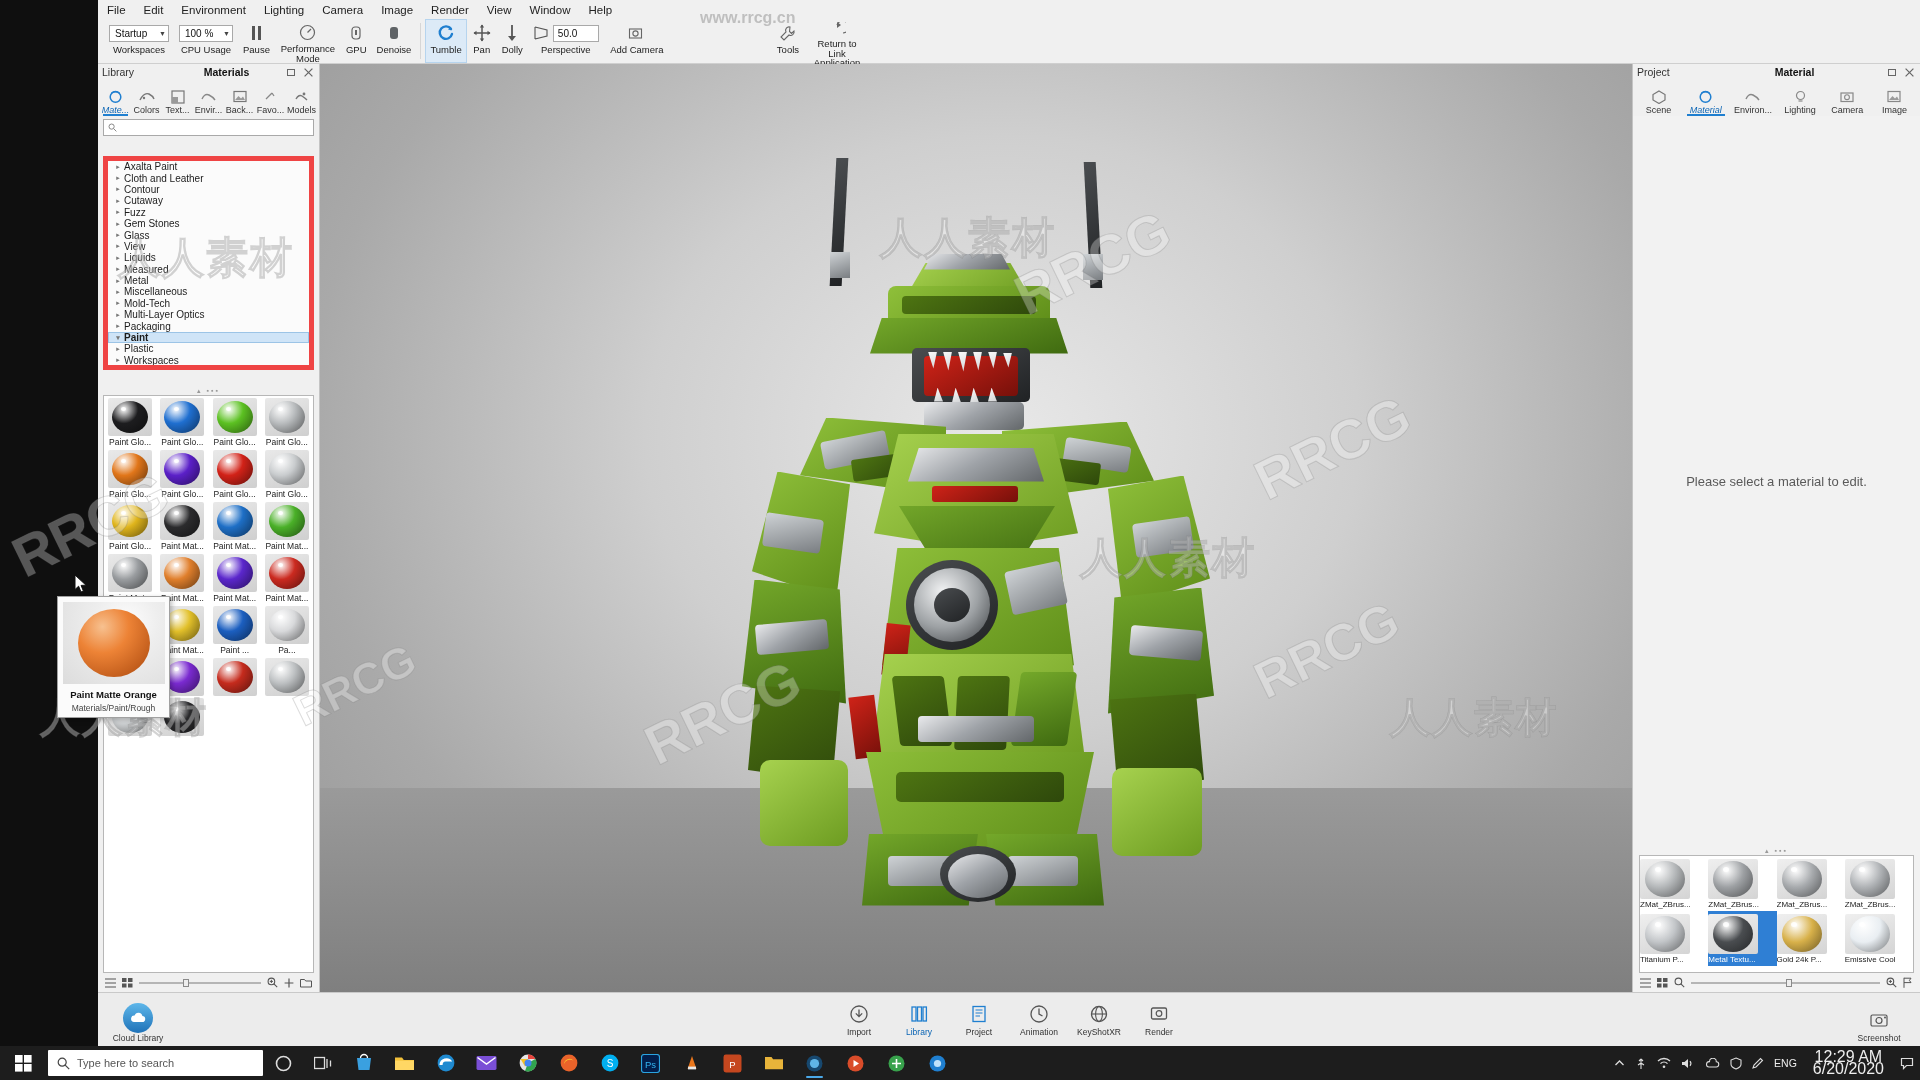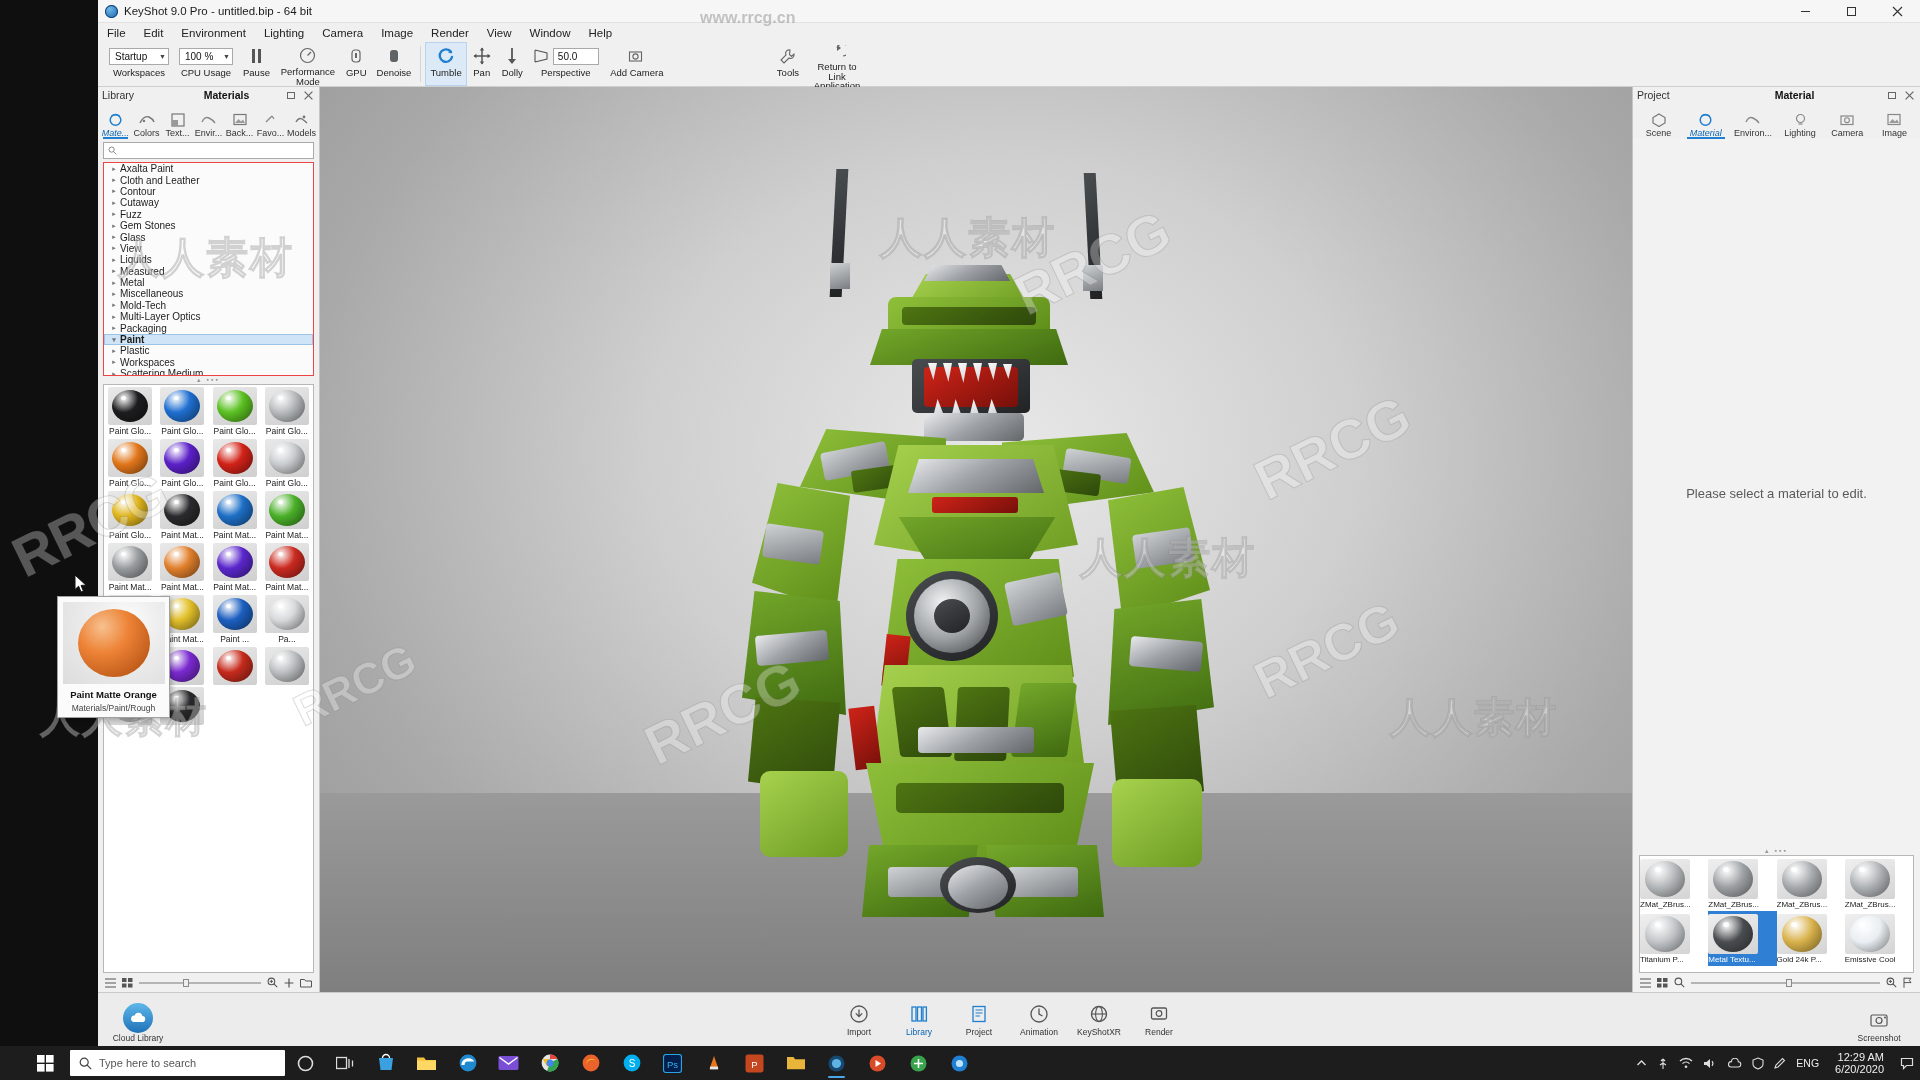--- a/index.html
+++ b/index.html
@@ -71,21 +71,21 @@
   .tabbtn.sel .tabtxt { color:#0a64b4;font-style:italic; }
   .tabbtn.sel::after { content:""; position:absolute; bottom:0; left:10%; width:80%;
                        height:2px; background:#1f7fd0; }
 
   .searchrow { padding:3px 5px 3px 5px; }
   .searchbox { height:17px; border:1px solid #a9a9a9; background:#fff; display:flex;
                align-items:center; padding-left:4px; gap:4px; }
   .searchbox input { border:0; outline:0; font-size:10px; width:100%;
                      font-family:"Liberation Sans",sans-serif; color:#222; background:transparent; }
 
-  .treebox { margin:0 5px; border:1px solid #ef4444; background:#fbfbfb;
+  .treebox { margin:17px 5px; border:5px solid #ef4444; background:#fbfbfb;
              height:214px; overflow:hidden; position:relative; }
   .trow { height:11.4px; display:flex; align-items:center; font-size:10px; color:#1c1c1c;
           padding-left:4px; }
   .trow .exp { width:12px; text-align:center; font-size:7px; color:#777; }
   .trow.sel { background:#cfe4f7; box-shadow:inset 0 0 0 1px #9cc4e6; font-weight:bold; }
 
   .gridhandle { height:8px; display:flex; align-items:center; justify-content:center;
                 color:#9a9a9a; font-size:7px; letter-spacing:2px; }
 
   .swgrid { flex:1; margin:0 5px; border:1px solid #b7b7b7; background:#fff;
@@ -174,72 +174,52 @@
   .cloudbtn { position:absolute; left:6px; bottom:2px; width:68px; display:flex;
               flex-direction:column; align-items:center; }
   .cloudcircle { width:30px; height:30px; border-radius:50%;
                  background:linear-gradient(#5eb7ea,#1f72b8); display:flex;
                  align-items:center; justify-content:center; color:#fff; }
   .scrshot { position:absolute; right:8px; bottom:2px; display:flex;
              flex-direction:column; align-items:center; width:66px; }
 
   
   #taskbar { position:absolute; left:0; bottom:0; width:1920px; height:34px;
-             background:#1d1d1d; display:flex; align-items:center; color:#eee;padding-left:22px; }
+             background:#1d1d1d; display:flex; align-items:center; color:#eee; }
   .startbtn { width:47px; height:34px; display:flex; align-items:center;
               justify-content:center; }
   .tb-search { width:215px; height:26px; background:#fff; display:flex; align-items:center;
                gap:7px; padding:0 9px; margin-left:1px; border-radius:1px; }
   .tb-search .txt { font-size:11px; color:#555; }
   .tbicon { width:40px; height:34px; display:flex; align-items:center;
             justify-content:center; }
   .tbapp { width:41px; height:34px; display:flex; align-items:center;
            justify-content:center; position:relative; }
   .tbapp.run::after { content:""; position:absolute; bottom:2px; left:12px; width:17px;
                       height:2px; background:#4aa8e8; border-radius:1px; }
   .tray { margin-left:auto; display:flex; align-items:center; gap:10px; padding-right:6px; }
-  .clock { display:flex; flex-direction:column; align-items:flex-end; line-height:12px;
-           font-size:11px; padding:0 6px; }
+  .clock { display:flex; flex-direction:column; align-items:center; line-height:12px;
+           font-size:16px; padding:0 6px; }
   .lang { font-size:10.5px; }
 
   
   .wm { position:absolute; color:rgba(255,255,255,.30); font-weight:bold;
         pointer-events:none; user-select:none; z-index:30;
         -webkit-text-stroke:1px rgba(120,120,120,.26); }
   .wmcn { position:absolute; color:rgba(255,255,255,.34); font-weight:bold;
           pointer-events:none; user-select:none; z-index:30;
           -webkit-text-stroke:1px rgba(110,110,110,.3); }
 </style>
 </head>
 <body>
 
 <div id="desktop"></div>
 
 <div id="app">
 
-  <div id="titlebar">
-    <div class="tb-icon"></div>
-    <div class="tb-title">KeyShot 9.0 Pro  -  untitled.bip  - 64 bit</div>
-    <div class="tb-sp"></div>
-    <div class="winbtn">
-      <svg class="gl" width="11" height="11" viewBox="0 0 11 11">
-          <rect x="1" y="5" width="9" height="1" fill="#333"></rect>
-        </svg>
-    </div>
-    <div class="winbtn">
-      <svg class="gl" width="11" height="11" viewBox="0 0 11 11">
-          <rect x="1.5" y="1.5" width="8" height="8" fill="none" stroke="#333" stroke-width="1"></rect>
-        </svg>
-    </div>
-    <div class="winbtn close">
-      <svg class="gl" width="11" height="11" viewBox="0 0 11 11">
-          <path d="M1 1 L10 10 M10 1 L1 10" stroke="#333" stroke-width="1.1"></path>
-        </svg>
-    </div>
-  </div>
 
   <div id="menubar">
     <div class="menu-item">File</div>
     <div class="menu-item">Edit</div>
     <div class="menu-item">Environment</div>
     <div class="menu-item">Lighting</div>
     <div class="menu-item">Camera</div>
     <div class="menu-item">Image</div>
     <div class="menu-item">Render</div>
     <div class="menu-item">View</div>

